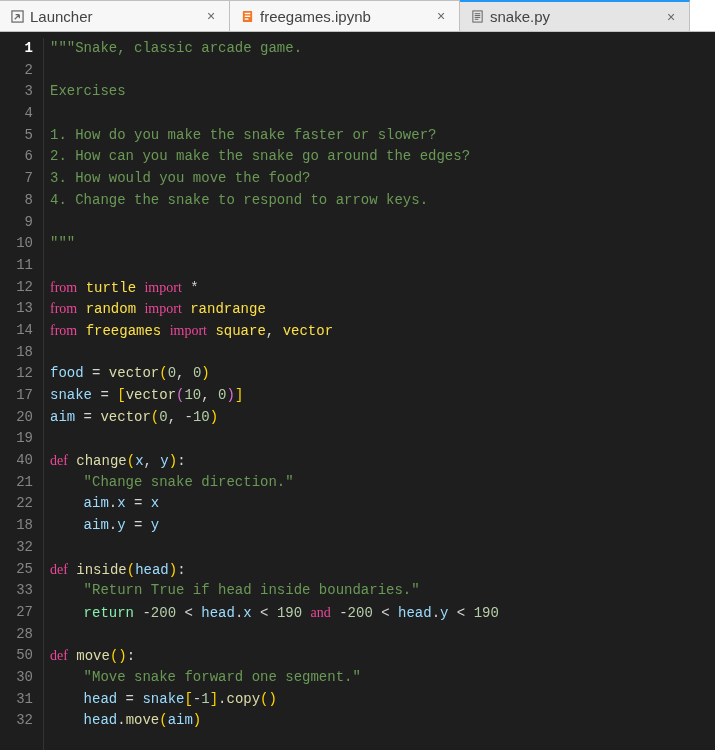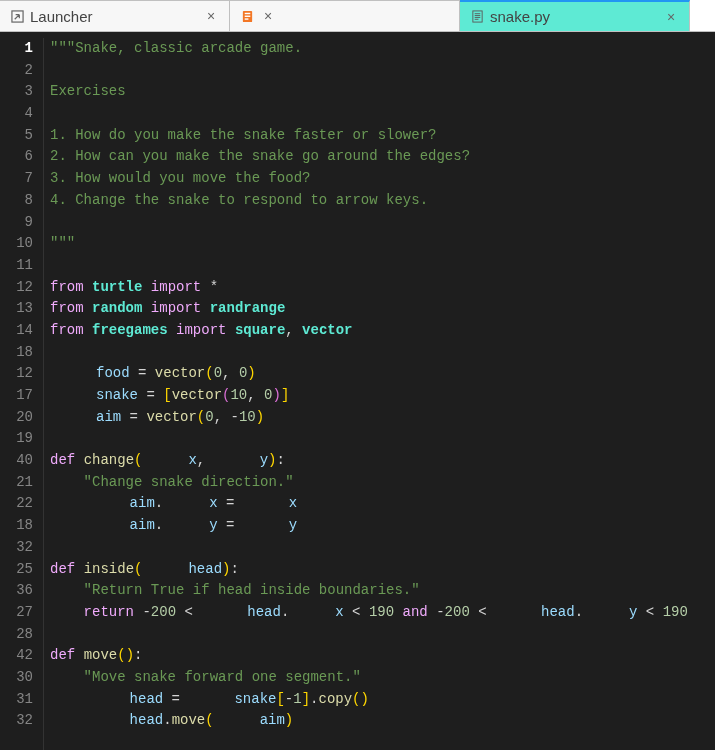--- a/index.html
+++ b/index.html
@@ -24,21 +24,21 @@
   padding: 0 10px;
   border-right: 1px solid #c0c0c0;
   border-top: 1px solid #c0c0c0;
   background: #ffffff;
   min-width: 230px;
   position: relative;
   color: #333;
   cursor: pointer;
 }
 .tab.active {
-  background: #5eead4;
+  background: #e5e5e5;
   border-top: 2px solid #2196f3;
 }
 .tab:not(.active) {
   background: #f7f7f7;
 }
 .tab-icon {
   width: 14px;
   height: 14px;
   margin-right: 6px;
   display: inline-flex;
@@ -79,29 +79,29 @@
   border-right: 1px solid #333;
 }
 .gutter div { height: 21.7px; }
 .gutter .current { color: #fff; font-weight: bold; }
 .code {
   padding-left: 6px;
   white-space: pre;
 }
 .code div { height: 21.7px; }
 .tok-str { color: #6a9955; }
-.tok-key { color: #f0abfc; }
-.tok-mod { color: #5eead4; font-weight: bold; }
+.tok-key { color: #ec4899; font-family: Liberation Serif, serif; }
+.tok-mod { color: #fde047; }
 .tok-fn  { color: #dcdcaa; }
 .tok-num { color: #b5cea8; }
 .tok-op  { color: #d4d4d4; }
-.tok-id  { color: #9cdcfe; margin-left: 46px; }
+.tok-id  { color: #9cdcfe; }
 .tok-bracket1 { color: #ffd700; }
 .tok-bracket2 { color: #da70d6; }
-.tok-ret { color: #f0abfc; }
+.tok-ret { color: #86efac; }
 </style>
 </head>
 <body>
 
 <div class="tab-bar">
   <div class="tab">
     <span class="tab-icon">
       <svg width="13" height="13" viewBox="0 0 14 14">
           <rect x="1" y="1" width="12" height="12" fill="none" stroke="#666" stroke-width="1.3"></rect>
           <path d="M5 5 L9 5 M9 5 L9 9 M9 5 L4 10" stroke="#666" stroke-width="1.3" fill="none"></path>
@@ -112,20 +112,21 @@
   </div>
   <div class="tab">
     <span class="tab-icon">
       <svg width="13" height="13" viewBox="0 0 14 14">
           <rect x="2" y="1" width="10" height="12" fill="#f37726" rx="1"></rect>
           <rect x="4" y="3" width="6" height="1.5" fill="#fff"></rect>
           <rect x="4" y="6" width="6" height="1.5" fill="#fff"></rect>
           <rect x="4" y="9" width="4" height="1.5" fill="#fff"></rect>
         </svg>
     </span>
+    <span class="tab-label">freegames.ipynb</span>
     <span class="tab-close">×</span>
   </div>
   <div class="tab active">
     <span class="tab-icon">
       <svg width="13" height="13" viewBox="0 0 14 14">
           <rect x="2" y="1" width="10" height="12" fill="none" stroke="#5a5a5a" stroke-width="1"></rect>
           <line x1="4" y1="4" x2="10" y2="4" stroke="#5a5a5a"></line>
           <line x1="4" y1="6" x2="10" y2="6" stroke="#5a5a5a"></line>
           <line x1="4" y1="8" x2="10" y2="8" stroke="#5a5a5a"></line>
           <line x1="4" y1="10" x2="8" y2="10" stroke="#5a5a5a"></line>
@@ -156,22 +157,22 @@
       <div>12</div>
       <div>17</div>
       <div>20</div>
       <div>19</div>
       <div>40</div>
       <div>21</div>
       <div>22</div>
       <div>18</div>
       <div>32</div>
       <div>25</div>
-      <div>36</div>
+      <div>33</div>
       <div>27</div>
       <div>28</div>
-      <div>42</div>
+      <div>50</div>
       <div>30</div>
       <div>31</div>
       <div>32</div>
     </div>
   <div class="code" id="code"><div><span class="tok-str">"""Snake, classic arcade game.</span></div><div>&nbsp;</div><div><span class="tok-str">Exercises</span></div><div>&nbsp;</div><div><span class="tok-str">1. How do you make the snake faster or slower?</span></div><div><span class="tok-str">2. How can you make the snake go around the edges?</span></div><div><span class="tok-str">3. How would you move the food?</span></div><div><span class="tok-str">4. Change the snake to respond to arrow keys.</span></div><div>&nbsp;</div><div><span class="tok-str">"""</span></div><div>&nbsp;</div><div><span class="tok-key">from</span><span class="tok-op"> </span><span class="tok-mod">turtle</span><span class="tok-op"> </span><span class="tok-key">import</span><span class="tok-op"> </span><span class="tok-op">*</span></div><div><span class="tok-key">from</span><span class="tok-op"> </span><span class="tok-mod">random</span><span class="tok-op"> </span><span class="tok-key">import</span><span class="tok-op"> </span><span class="tok-mod">randrange</span></div><div><span class="tok-key">from</span><span class="tok-op"> </span><span class="tok-mod">freegames</span><span class="tok-op"> </span><span class="tok-key">import</span><span class="tok-op"> </span><span class="tok-mod">square</span><span class="tok-op">, </span><span class="tok-mod">vector</span></div><div>&nbsp;</div><div><span class="tok-id">food</span><span class="tok-op"> = </span><span class="tok-fn">vector</span><span class="tok-bracket1">(</span><span class="tok-num">0</span><span class="tok-op">, </span><span class="tok-num">0</span><span class="tok-bracket1">)</span></div><div><span class="tok-id">snake</span><span class="tok-op"> = </span><span class="tok-bracket1">[</span><span class="tok-fn">vector</span><span class="tok-bracket2">(</span><span class="tok-num">10</span><span class="tok-op">, </span><span class="tok-num">0</span><span class="tok-bracket2">)</span><span class="tok-bracket1">]</span></div><div><span class="tok-id">aim</span><span class="tok-op"> = </span><span class="tok-fn">vector</span><span class="tok-bracket1">(</span><span class="tok-num">0</span><span class="tok-op">, </span><span class="tok-op">-</span><span class="tok-num">10</span><span class="tok-bracket1">)</span></div><div>&nbsp;</div><div><span class="tok-key">def</span><span class="tok-op"> </span><span class="tok-fn">change</span><span class="tok-bracket1">(</span><span class="tok-id">x</span><span class="tok-op">, </span><span class="tok-id">y</span><span class="tok-bracket1">)</span><span class="tok-op">:</span></div><div><span class="tok-op">    </span><span class="tok-str">"Change snake direction."</span></div><div><span class="tok-op">    </span><span class="tok-id">aim</span><span class="tok-op">.</span><span class="tok-id">x</span><span class="tok-op"> = </span><span class="tok-id">x</span></div><div><span class="tok-op">    </span><span class="tok-id">aim</span><span class="tok-op">.</span><span class="tok-id">y</span><span class="tok-op"> = </span><span class="tok-id">y</span></div><div>&nbsp;</div><div><span class="tok-key">def</span><span class="tok-op"> </span><span class="tok-fn">inside</span><span class="tok-bracket1">(</span><span class="tok-id">head</span><span class="tok-bracket1">)</span><span class="tok-op">:</span></div><div><span class="tok-op">    </span><span class="tok-str">"Return True if head inside boundaries."</span></div><div><span class="tok-op">    </span><span class="tok-ret">return</span><span class="tok-op"> </span><span class="tok-op">-</span><span class="tok-num">200</span><span class="tok-op"> &lt; </span><span class="tok-id">head</span><span class="tok-op">.</span><span class="tok-id">x</span><span class="tok-op"> &lt; </span><span class="tok-num">190</span><span class="tok-op"> </span><span class="tok-key">and</span><span class="tok-op"> </span><span class="tok-op">-</span><span class="tok-num">200</span><span class="tok-op"> &lt; </span><span class="tok-id">head</span><span class="tok-op">.</span><span class="tok-id">y</span><span class="tok-op"> &lt; </span><span class="tok-num">190</span></div><div>&nbsp;</div><div><span class="tok-key">def</span><span class="tok-op"> </span><span class="tok-fn">move</span><span class="tok-bracket1">()</span><span class="tok-op">:</span></div><div><span class="tok-op">    </span><span class="tok-str">"Move snake forward one segment."</span></div><div><span class="tok-op">    </span><span class="tok-id">head</span><span class="tok-op"> = </span><span class="tok-id">snake</span><span class="tok-bracket1">[</span><span class="tok-op">-</span><span class="tok-num">1</span><span class="tok-bracket1">]</span><span class="tok-op">.</span><span class="tok-fn">copy</span><span class="tok-bracket1">()</span></div><div><span class="tok-op">    </span><span class="tok-id">head</span><span class="tok-op">.</span><span class="tok-fn">move</span><span class="tok-bracket1">(</span><span class="tok-id">aim</span><span class="tok-bracket1">)</span></div></div>
 </div>
 
 </body></html>

